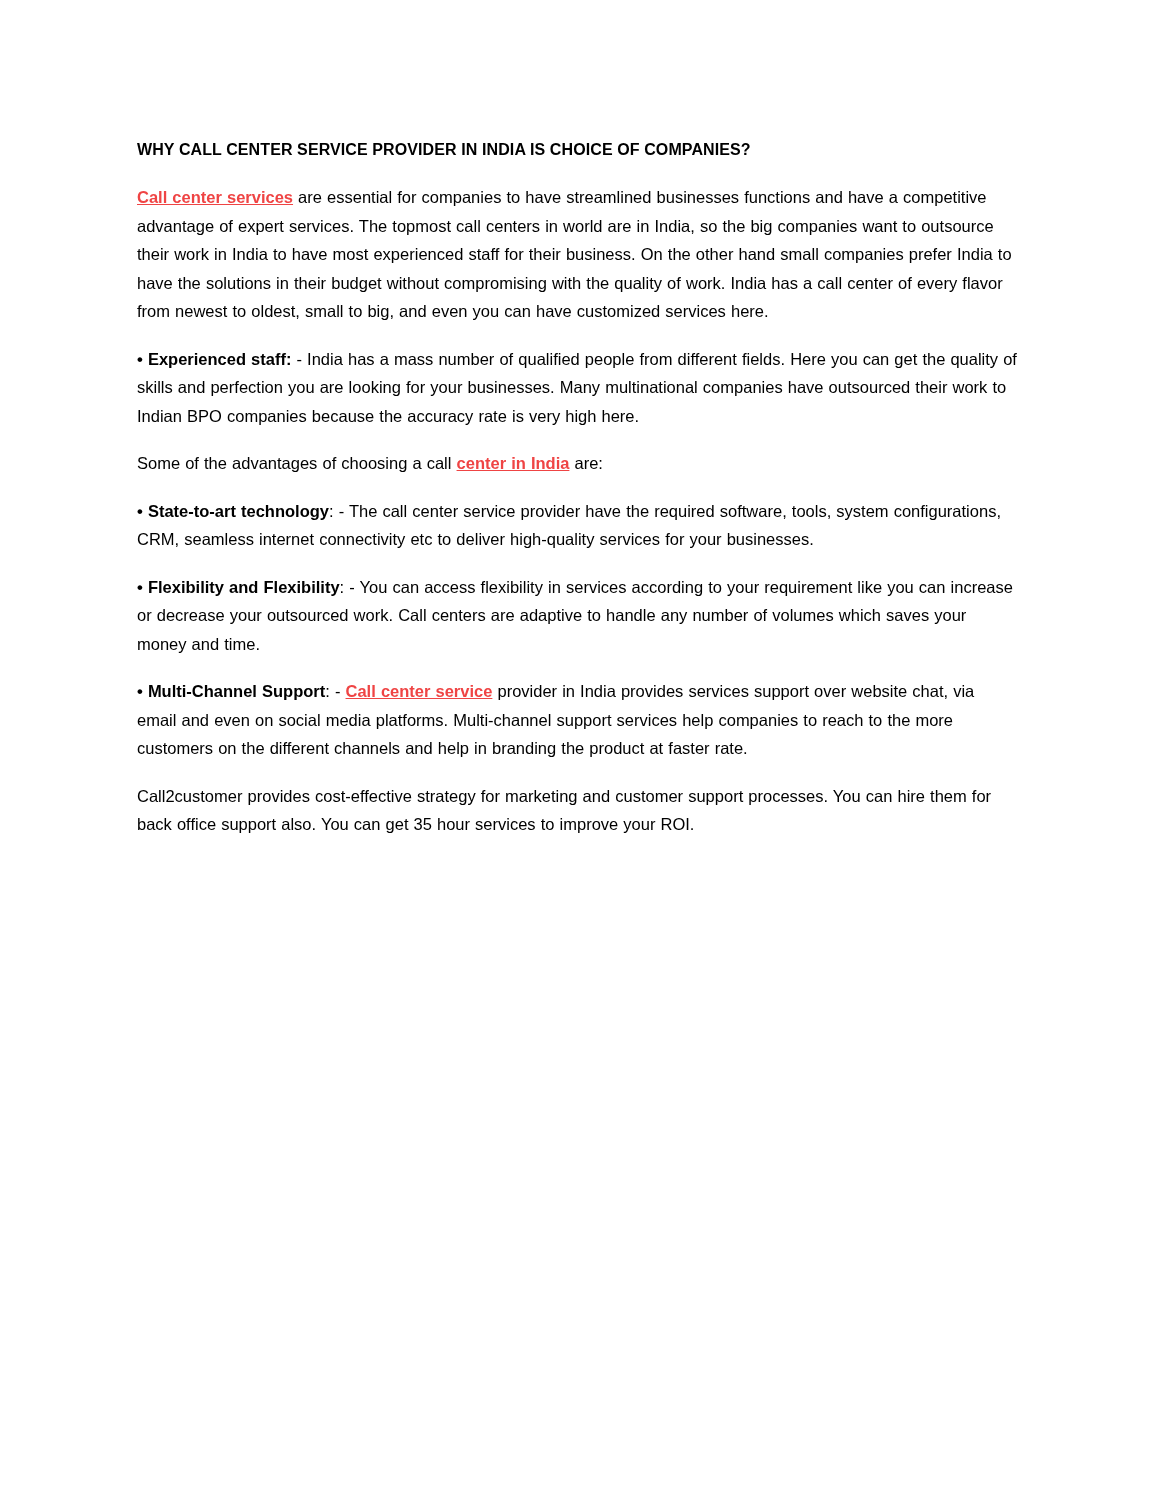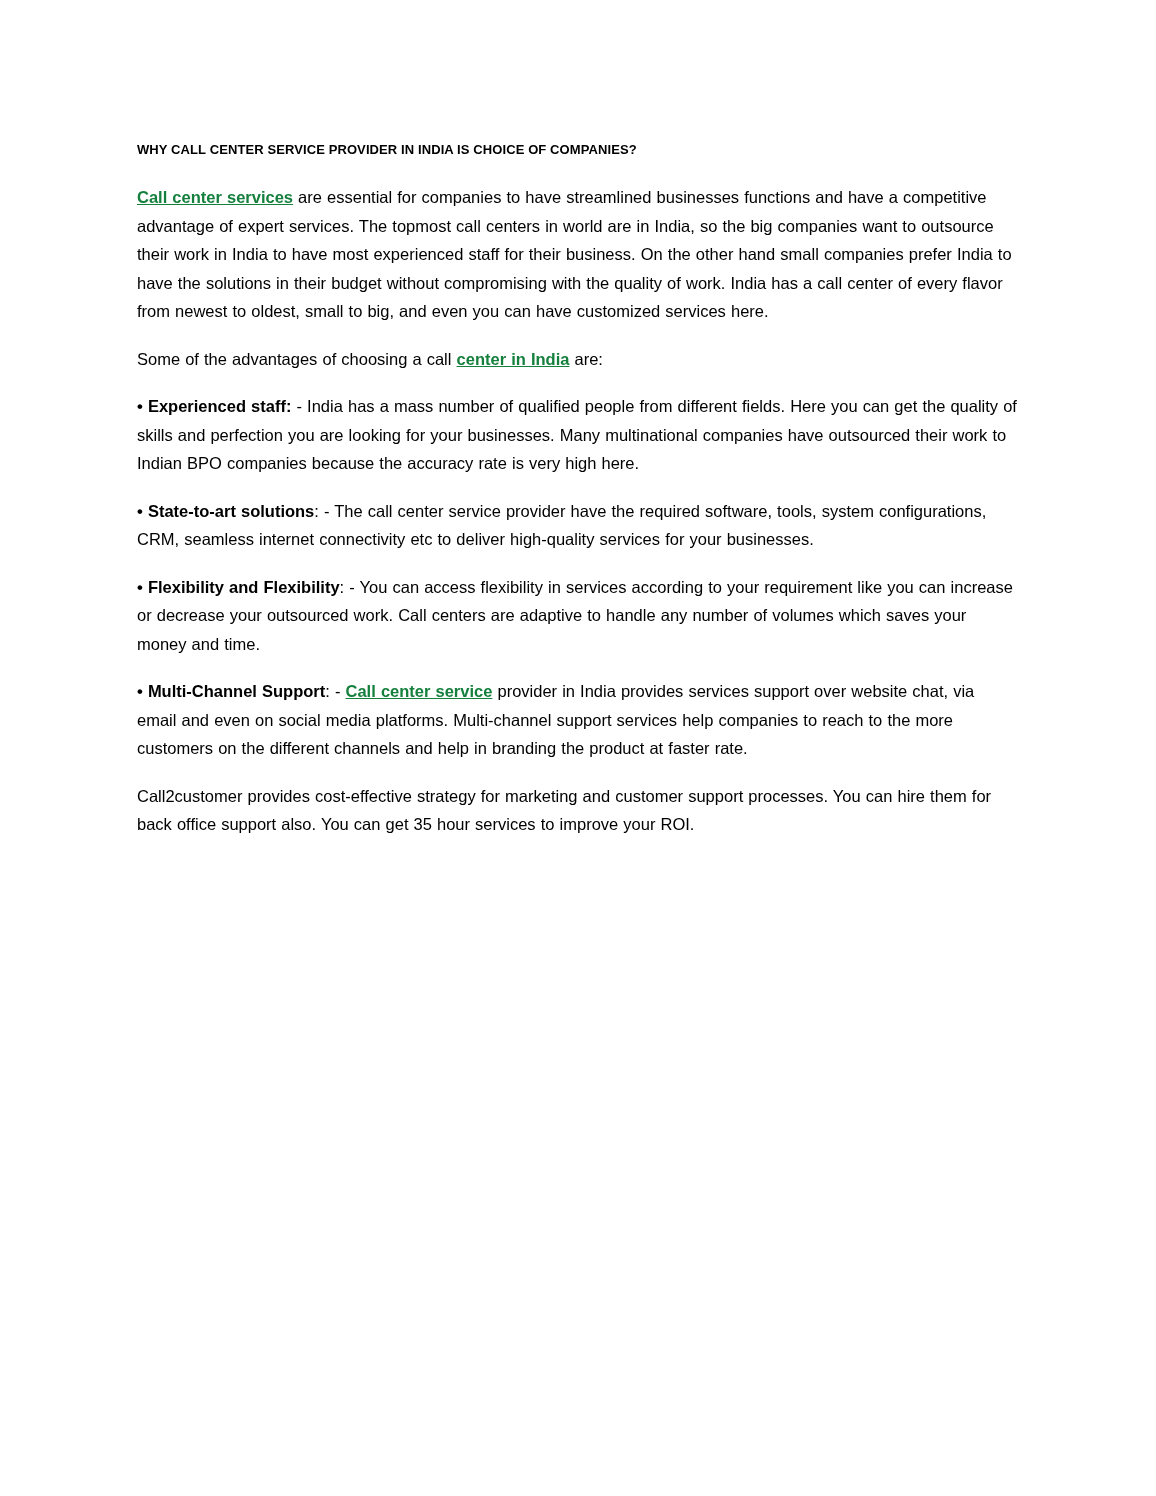--- a/index.html
+++ b/index.html
@@ -9,55 +9,55 @@
     height: 1496px;
     font-family: "Liberation Sans", sans-serif;
     color: #000000;
     overflow: hidden;
   }
   .doc {
     padding: 136px 138px 0 137px;
     width: 1156px;
   }
   .doc-title {
-    font-size: 13px;
+    font-size: 16px;
     font-weight: bold;
     line-height: 28px;
     margin-bottom: 19px;
     letter-spacing: 0.1px;
   }
   p.para {
     font-size: 16.5px;
     line-height: 28.5px;
     margin-bottom: 19px;
     text-align: left;
     word-spacing: 0.5px;
   }
   .bold { font-weight: bold; }
   a.doc-link {
-    color: #15803d;
+    color: #ef4444;
     font-weight: bold;
     text-decoration: underline;
     cursor: pointer;
   }
 </style>
 </head>
 <body>
 
 <div class="doc">
 
   <h1 class="doc-title">WHY CALL CENTER SERVICE PROVIDER IN INDIA IS CHOICE OF COMPANIES?</h1>
 
   <p class="para"><a class="doc-link">Call center services</a><span> are essential for companies to have streamlined businesses functions and have a competitive advantage of expert services. The topmost call centers in world are in India, so the big companies want to outsource their work in India to have most experienced staff for their business.  On the other hand small companies prefer India to have the solutions in their budget without compromising with the quality of work. India has a call center of every flavor from newest to oldest, small to big, and even you can have customized services here.</span></p>
 
+  <p class="para"><span class="bold">• </span><span class="bold">Experienced staff:</span><span> - India has a mass number of qualified people from different fields. Here you can get the quality of skills and perfection you are looking for your businesses. Many multinational companies have outsourced their work to Indian BPO companies because the accuracy rate is very high here.</span></p>
+
   <p class="para"><span>Some of the advantages of choosing a call </span><a class="doc-link">center in India</a><span> are:</span></p>
 
-  <p class="para"><span class="bold">• </span><span class="bold">Experienced staff:</span><span> - India has a mass number of qualified people from different fields. Here you can get the quality of skills and perfection you are looking for your businesses. Many multinational companies have outsourced their work to Indian BPO companies because the accuracy rate is very high here.</span></p>
-
-  <p class="para"><span class="bold">• </span><span class="bold">State-to-art solutions</span><span>: - The call center service provider have the required software, tools, system configurations, CRM, seamless internet connectivity etc to deliver high-quality services for your businesses.</span></p>
+  <p class="para"><span class="bold">• </span><span class="bold">State-to-art technology</span><span>: - The call center service provider have the required software, tools, system configurations, CRM, seamless internet connectivity etc to deliver high-quality services for your businesses.</span></p>
 
   <p class="para"><span class="bold">• </span><span class="bold">Flexibility and Flexibility</span><span>: - You can access flexibility in services according to your requirement like you can increase or decrease your outsourced work. Call centers are adaptive to handle any number of volumes which saves your money and time.</span></p>
 
   <p class="para"><span class="bold">• </span><span class="bold">Multi-Channel Support</span><span>: - </span><a class="doc-link">Call center service</a><span> provider in India provides services support over website chat, via email and even on social media platforms. Multi-channel support services help companies to reach to the more customers on the different channels and help in branding the product at faster rate.</span></p>
 
   <p class="para"><span>Call2customer provides cost-effective strategy for marketing and customer support processes. You can hire them for back office support also. You can get 35 hour services to improve your ROI.</span></p>
 
 </div>
 
 </body></html>

